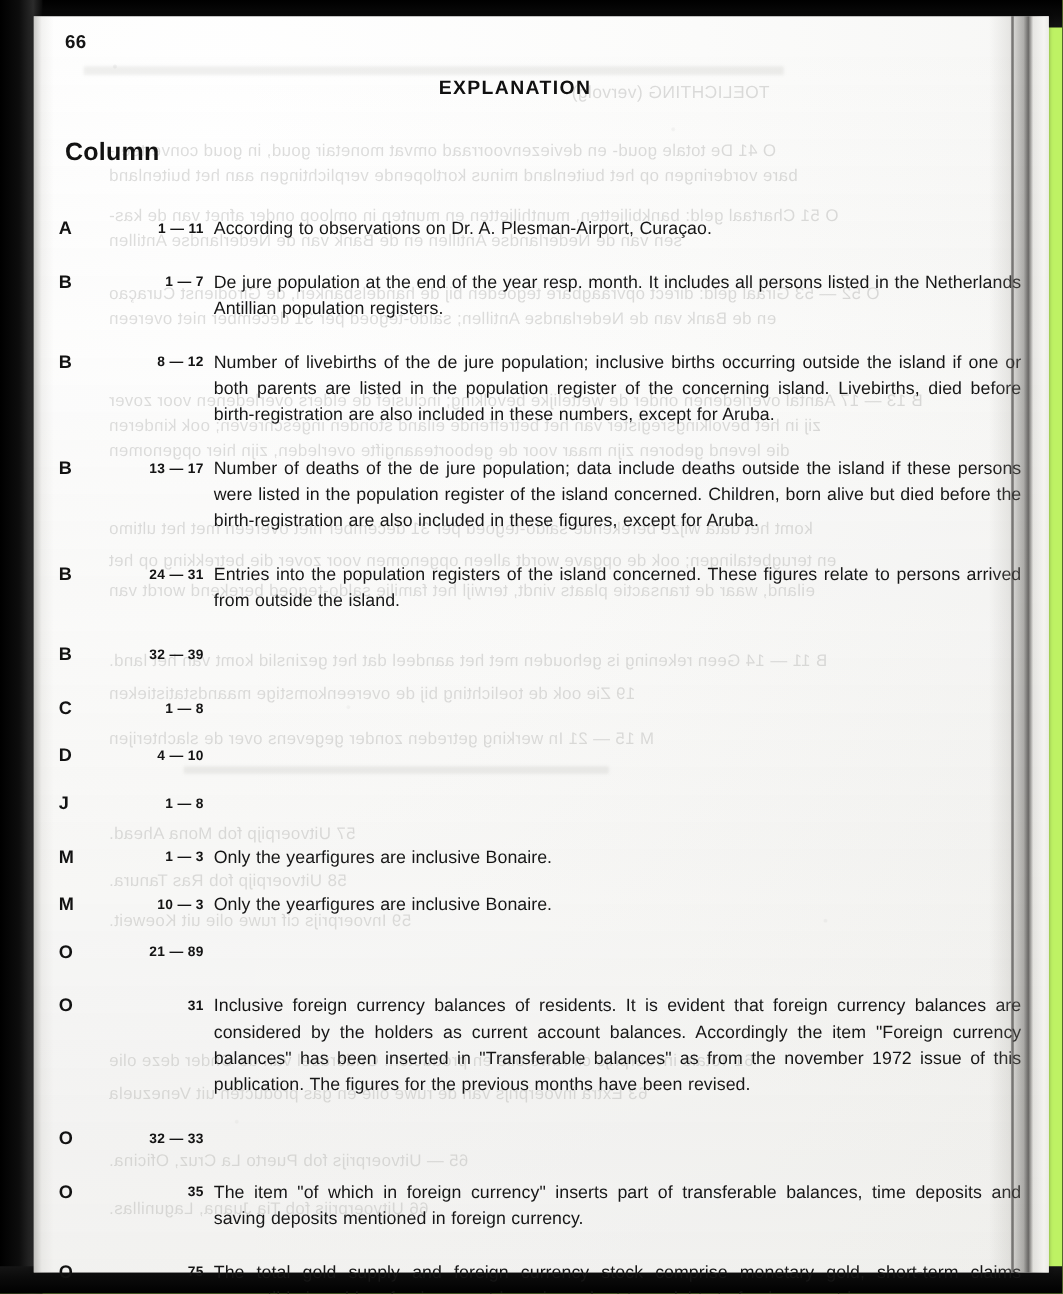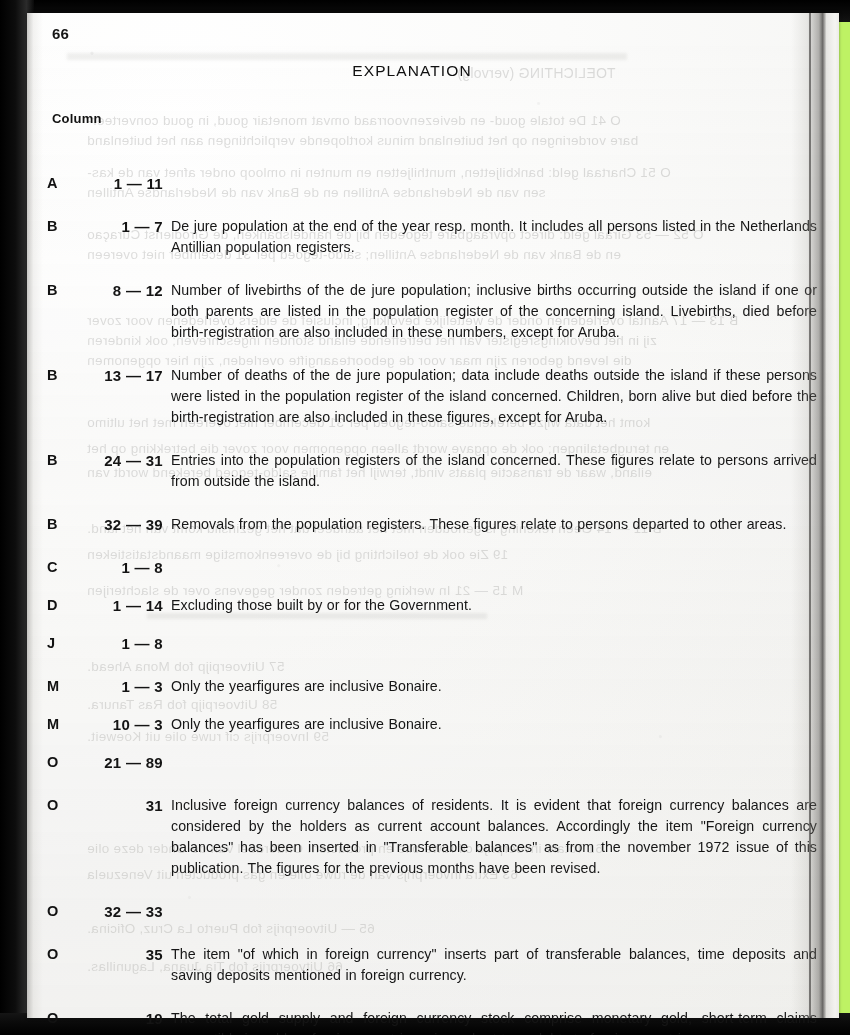--- a/index.html
+++ b/index.html
@@ -131,29 +131,29 @@
     color: #151515;
     letter-spacing: .2px;
   }
   .doc-title {
     position: absolute;
     left: 0;
     top: 49px;
     width: 770px;
     text-align: center;
     font-size: 15.5px;
-    font-weight: normal;
+    font-weight: bold;
     letter-spacing: 1.1px;
     color: #101010;
   }
   .column-label {
     position: absolute;
     left: 25px;
     top: 98px;
-    font-size: 13px;
+    font-size: 20px;
     font-weight: bold;
     color: #121212;
     letter-spacing: .2px;
   }
 
   .entries {
     position: absolute;
     left: 0;
     top: 160px;
     width: 812px;
@@ -169,21 +169,21 @@
     padding-left: 20px;
     font-size: 14.5px;
     font-weight: bold;
     color: #121212;
     line-height: 21px;
   }
   .entry-range {
     flex: 0 0 82px;
     text-align: right;
     padding-right: 8px;
-    font-size: 15px;
+    font-size: 11px;
     font-weight: bold;
     color: #141414;
     line-height: 21px;
     white-space: nowrap;
     letter-spacing: .3px;
   }
   .entry-text {
     flex: 1 1 auto;
     padding-right: 22px;
     font-size: 14.2px;
@@ -250,20 +250,21 @@
 
     <div class="content">
       <div class="folio">66</div>
       <div class="doc-title">EXPLANATION</div>
       <div class="column-label">Column</div>
 
       <div class="entries" id="entries">
           <div class="entry gap-lg">
             <div class="entry-letter">A</div>
             <div class="entry-range">1 — 11</div>
+            <div class="entry-text nojustify">According to observations on Dr. A. Plesman-Airport, Curaçao.</div>
           </div>
           <div class="entry gap-lg">
             <div class="entry-letter">B</div>
             <div class="entry-range">1 —  7</div>
             <div class="entry-text">De jure population at the end of the year resp. month. It includes all persons listed in the Netherlands Antillian population registers.</div>
           </div>
           <div class="entry gap-lg">
             <div class="entry-letter">B</div>
             <div class="entry-range">8 — 12</div>
             <div class="entry-text">Number of livebirths of the de jure population; inclusive births occurring outside the island if one or both parents are listed in the population register of the concerning island. Livebirths, died before birth-registration are also included in these numbers, except for Aruba.</div>
@@ -274,30 +275,28 @@
             <div class="entry-text">Number of deaths of the de jure population; data include deaths outside the island if these persons were listed in the population register of the island concerned. Children, born alive but died before the birth-registration are also included in these figures, except for Aruba.</div>
           </div>
           <div class="entry gap-lg">
             <div class="entry-letter">B</div>
             <div class="entry-range">24 — 31</div>
             <div class="entry-text">Entries into the population registers of the island concerned. These figures relate to persons arrived from outside the island.</div>
           </div>
           <div class="entry gap-lg">
             <div class="entry-letter">B</div>
             <div class="entry-range">32 — 39</div>
-            <div class="entry-text">Removals from the population registers. These figures relate to persons departed to other areas.</div>
           </div>
           <div class="entry gap-md">
             <div class="entry-letter">C</div>
             <div class="entry-range">1 —  8</div>
           </div>
           <div class="entry gap-md">
             <div class="entry-letter">D</div>
-            <div class="entry-range">1 — 14</div>
-            <div class="entry-text nojustify">Excluding those built by or for the Government.</div>
+            <div class="entry-range">4 — 10</div>
           </div>
           <div class="entry gap-lg">
             <div class="entry-letter">J</div>
             <div class="entry-range">1 —  8</div>
           </div>
           <div class="entry gap-md">
             <div class="entry-letter">M</div>
             <div class="entry-range">1 —  3</div>
             <div class="entry-text nojustify">Only the yearfigures are inclusive Bonaire.</div>
           </div>
@@ -319,21 +318,21 @@
             <div class="entry-letter">O</div>
             <div class="entry-range">32 — 33</div>
           </div>
           <div class="entry gap-lg">
             <div class="entry-letter">O</div>
             <div class="entry-range">35</div>
             <div class="entry-text">The item "of which in foreign currency" inserts part of transferable balances, time deposits and saving deposits mentioned in foreign currency.</div>
           </div>
           <div class="entry gap-lg">
             <div class="entry-letter">O</div>
-            <div class="entry-range">19</div>
+            <div class="entry-range">75</div>
             <div class="entry-text">The total gold supply and foreign currency stock comprise monetary gold, short-term claims convertible in gold on foreign countries minus short-term debts to foreign countries.</div>
           </div>
         </div>
     </div>
 
     <div class="page-left-edge"></div>
     <div class="gutter"></div>
     <div class="gutter-line"></div>
   </div>
 </div>

